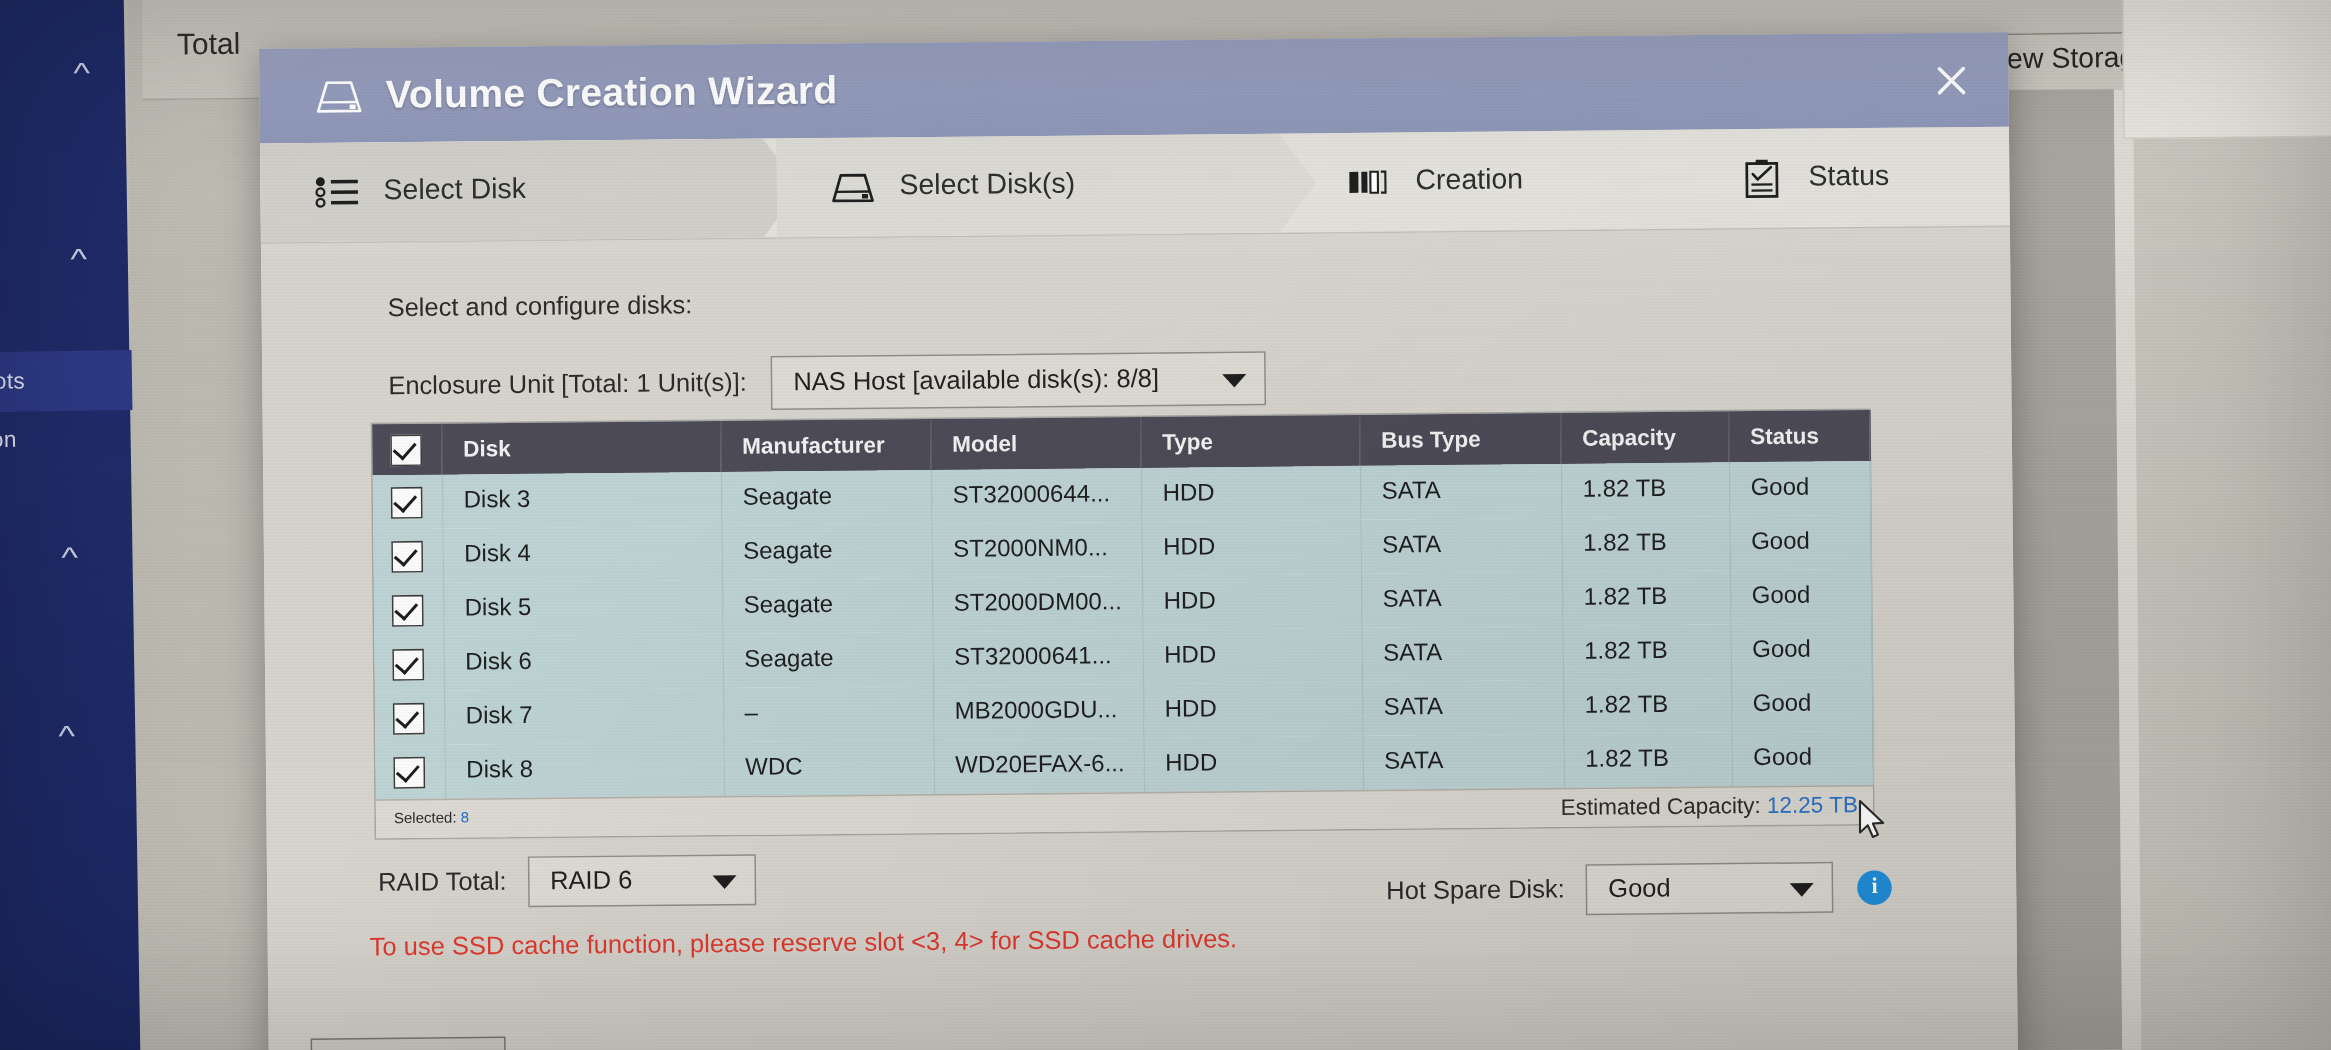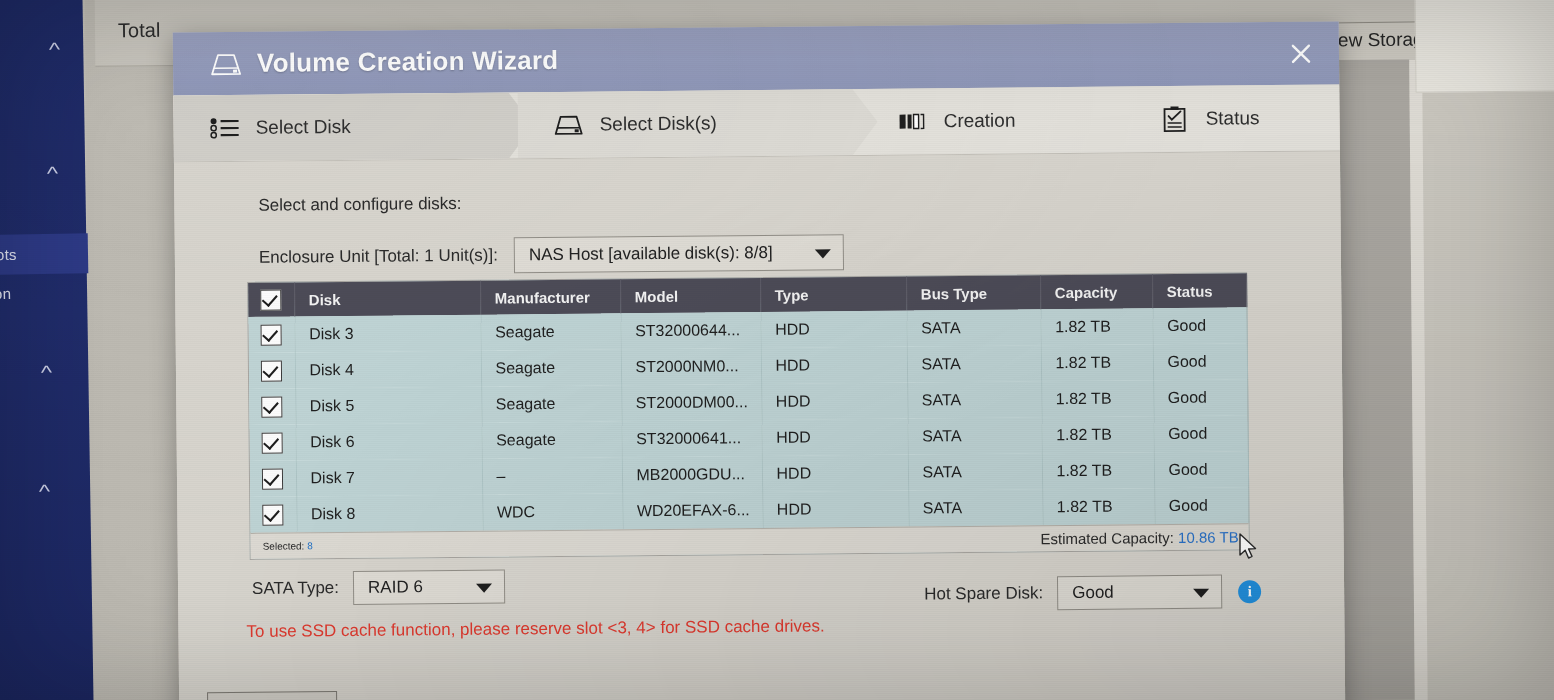--- a/index.html
+++ b/index.html
@@ -411,27 +411,27 @@
             </tr>
           </tbody>
       </table>
       <div class="tbl-footer">
         <span class="sel-count">
           <span>Selected:</span>
           <b>8</b>
         </span>
         <span class="est-cap">
           <span>Estimated Capacity:</span>
-          <b>10.86 TB</b>
+          <b>12.25 TB</b>
         </span>
       </div>
     </div>
 
     <div class="raid-row">
-      <span class="raid-label">SATA Type:</span>
+      <span class="raid-label">RAID Total:</span>
       <span class="select-box" id="raid-select">
         <span class="sel-val">RAID 6</span>
         <span class="caret"></span>
       </span>
     </div>
 
     <div class="hotspare-row">
       <span class="hs-label">Hot Spare Disk:</span>
       <span class="select-box" id="hotspare-select">
         <span class="sel-val">Good</span>

